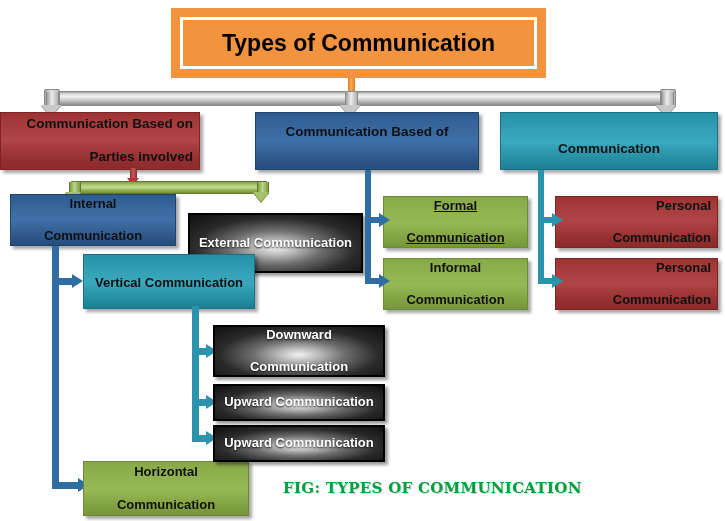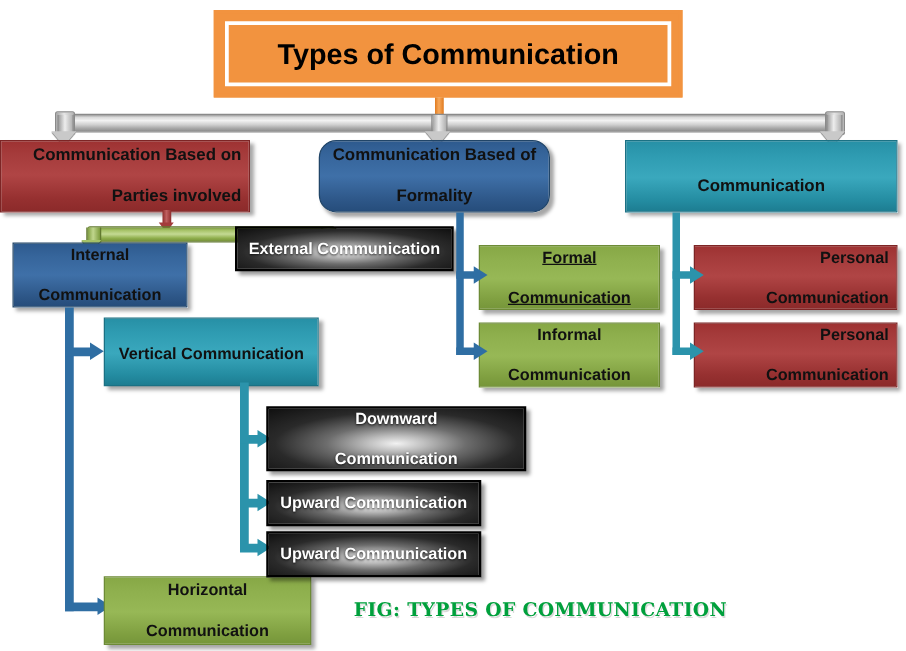--- a/index.html
+++ b/index.html
@@ -203,51 +203,50 @@
   <div class="gray-shaft" style="left:661px;top:92px;width:11px;height:15px;"></div>
   <div class="gray-head" style="left:656px;top:105px;"></div>
 
   <div class="box red" style="left:0px;top:112px;width:200px;height:58px;font-size:13.5px;">
     <span>
       <span>Communication Based on</span><br>
       <span>Parties involved</span>
     </span>
   </div>
 
-  <div class="box blue" style="left:255px;top:112px;width:185px;height:58px;font-size:13.5px;border-radius:14px;">
+  <div class="box blue" style="left:255px;top:112px;width:224px;height:58px;font-size:13.5px;">
     <span>
       <span>Communication Based of</span><br>
-      <span>Formality</span>
     </span>
   </div>
 
   <div class="box teal" style="left:500px;top:112px;width:218px;height:58px;font-size:13.5px;">
     <span>
       <br>
       <span>Communication</span>
     </span>
   </div>
 
   <div class="red-shaft" style="left:130px;top:168px;width:7px;height:12px;"></div>
   <div class="red-head" style="left:127px;top:178px;"></div>
 
   <div class="greenbar" style="left:70px;top:181px;width:196px;height:11px;"></div>
   <div class="green-shaft" style="left:69px;top:182px;width:10px;height:12px;"></div>
   <div class="green-head" style="left:65px;top:192px;"></div>
   <div class="green-shaft" style="left:257px;top:182px;width:10px;height:12px;"></div>
   <div class="green-head" style="left:253px;top:192px;"></div>
 
-  <div class="box blue" style="left:10px;top:194px;width:140px;height:52px;font-size:13px;">
+  <div class="box blue" style="left:10px;top:194px;width:166px;height:52px;font-size:13px;">
     <span>
       <span>Internal</span><br>
       <span>Communication</span>
     </span>
   </div>
 
-  <div class="box black" style="left:188px;top:181px;width:175px;height:36px;font-size:13px;">
+  <div class="box black" style="left:188px;top:213px;width:175px;height:60px;font-size:13px;">
     <span>External Communication</span>
   </div>
 
   <div class="box green" style="left:383px;top:196px;width:145px;height:52px;font-size:13px;text-decoration:underline;">
     <span>
       <span>Formal</span><br>
       <span>Communication</span>
     </span>
   </div>
 
@@ -302,21 +301,21 @@
   </div>
 
   <div class="tealline" style="left:192px;top:306px;width:7px;height:135px;"></div>
   <div class="tealline" style="left:192px;top:348px;width:16px;height:7px;"></div>
   <div class="arrow-r teal-a" style="left:206px;top:344px;"></div>
   <div class="tealline" style="left:192px;top:399px;width:16px;height:7px;"></div>
   <div class="arrow-r teal-a" style="left:206px;top:395px;"></div>
   <div class="tealline" style="left:192px;top:435px;width:16px;height:7px;"></div>
   <div class="arrow-r teal-a" style="left:206px;top:431px;"></div>
 
-  <div class="box black" style="left:213px;top:325px;width:208px;height:52px;font-size:13px;">
+  <div class="box black" style="left:213px;top:325px;width:172px;height:52px;font-size:13px;">
     <span>
       <span>Downward</span><br>
       <span>Communication</span>
     </span>
   </div>
 
   <div class="box black" style="left:213px;top:384px;width:172px;height:37px;font-size:13px;">
     <span>Upward Communication</span>
   </div>
 

